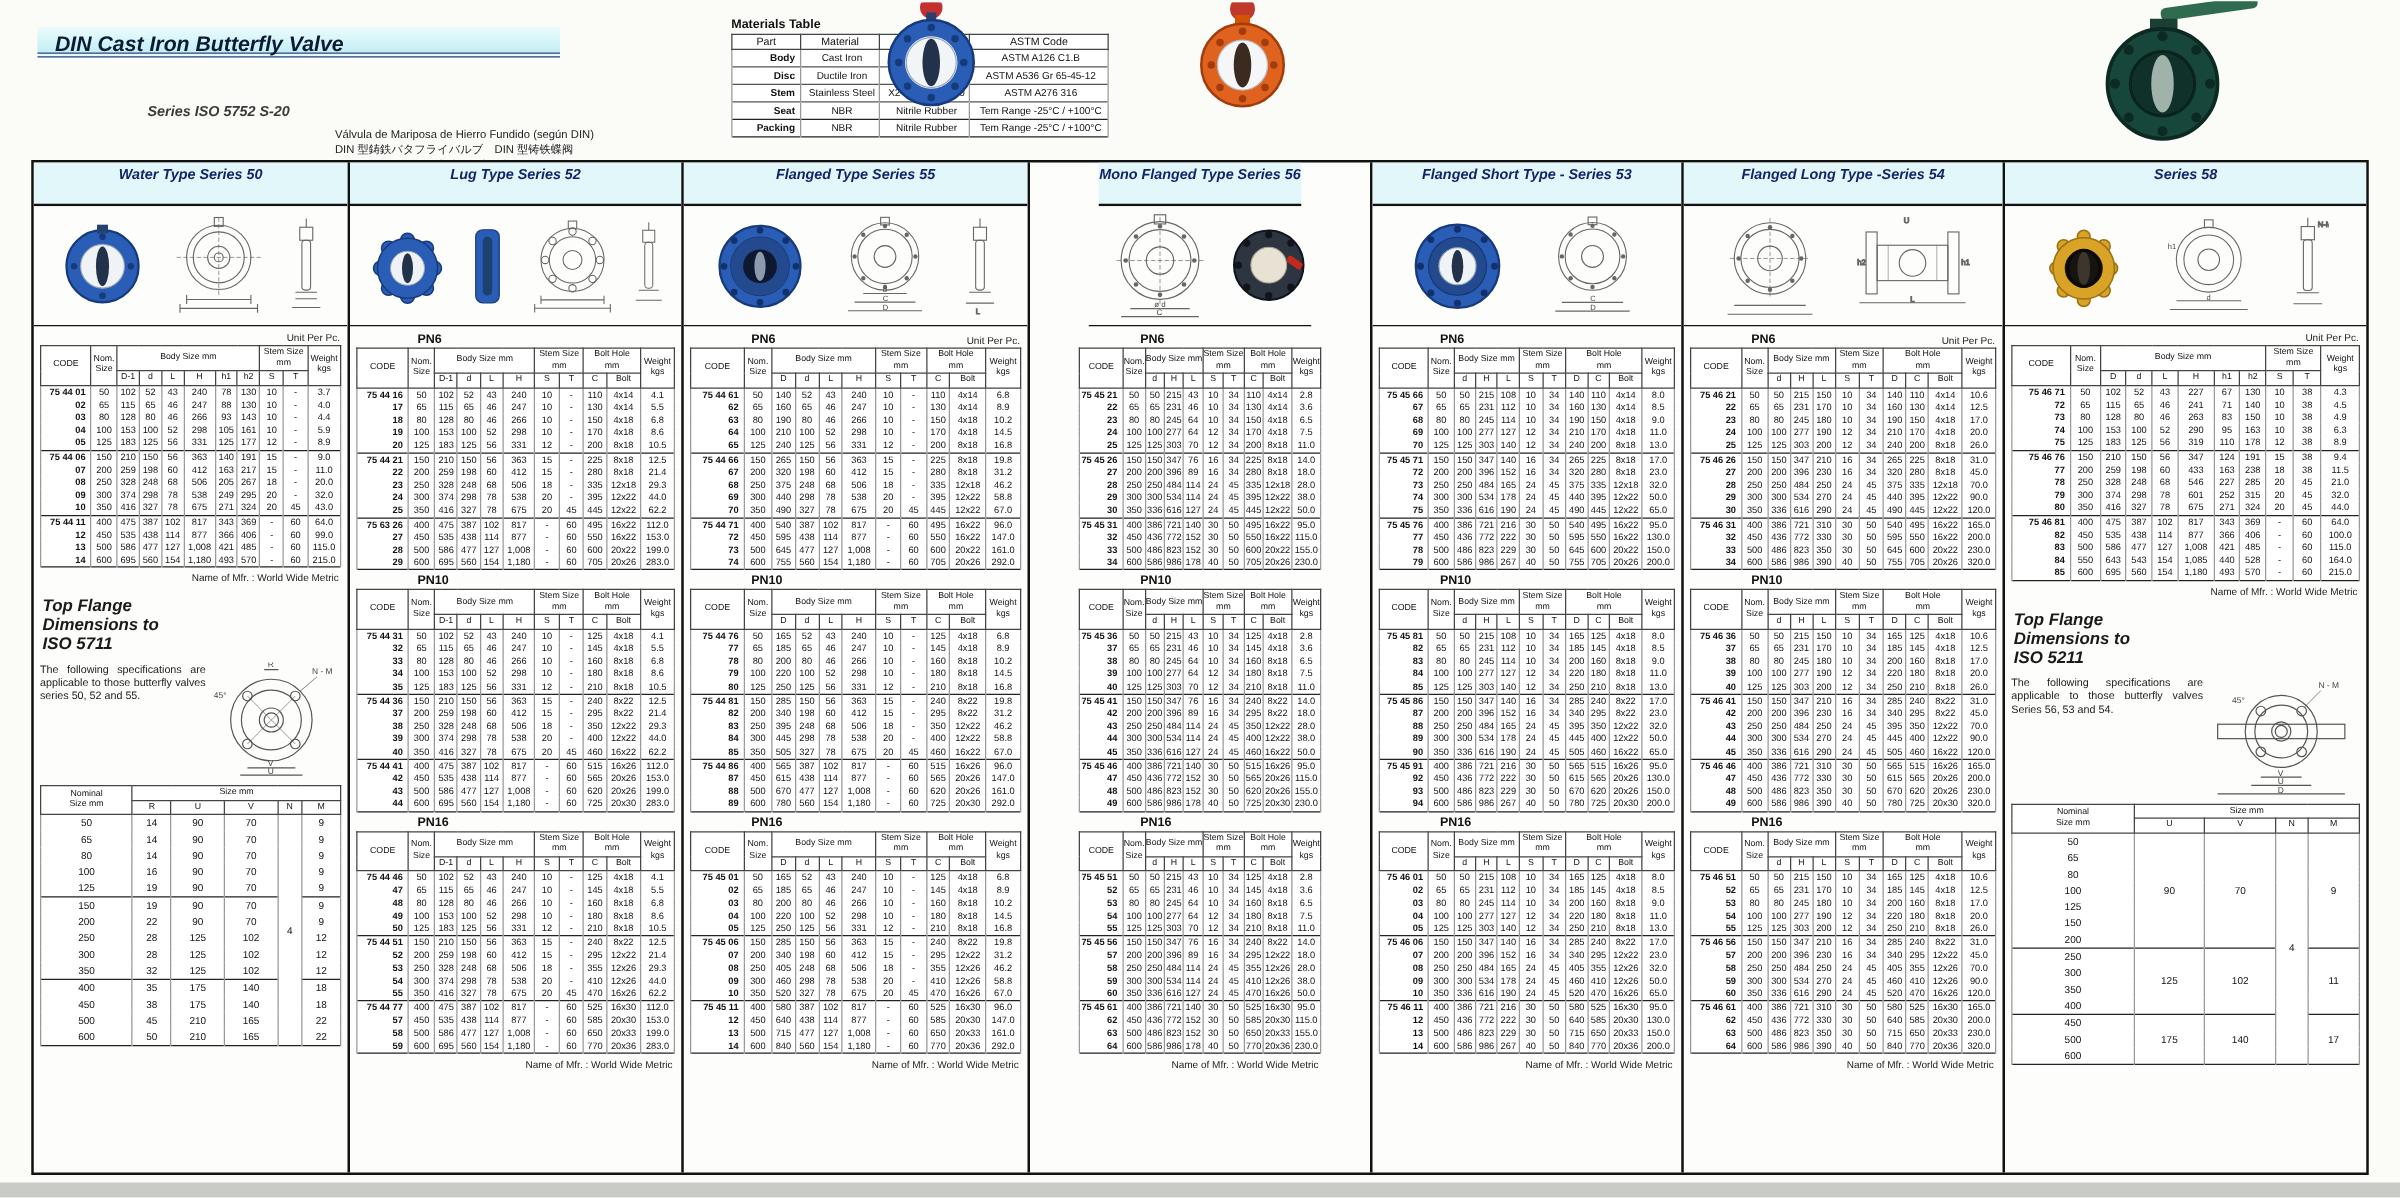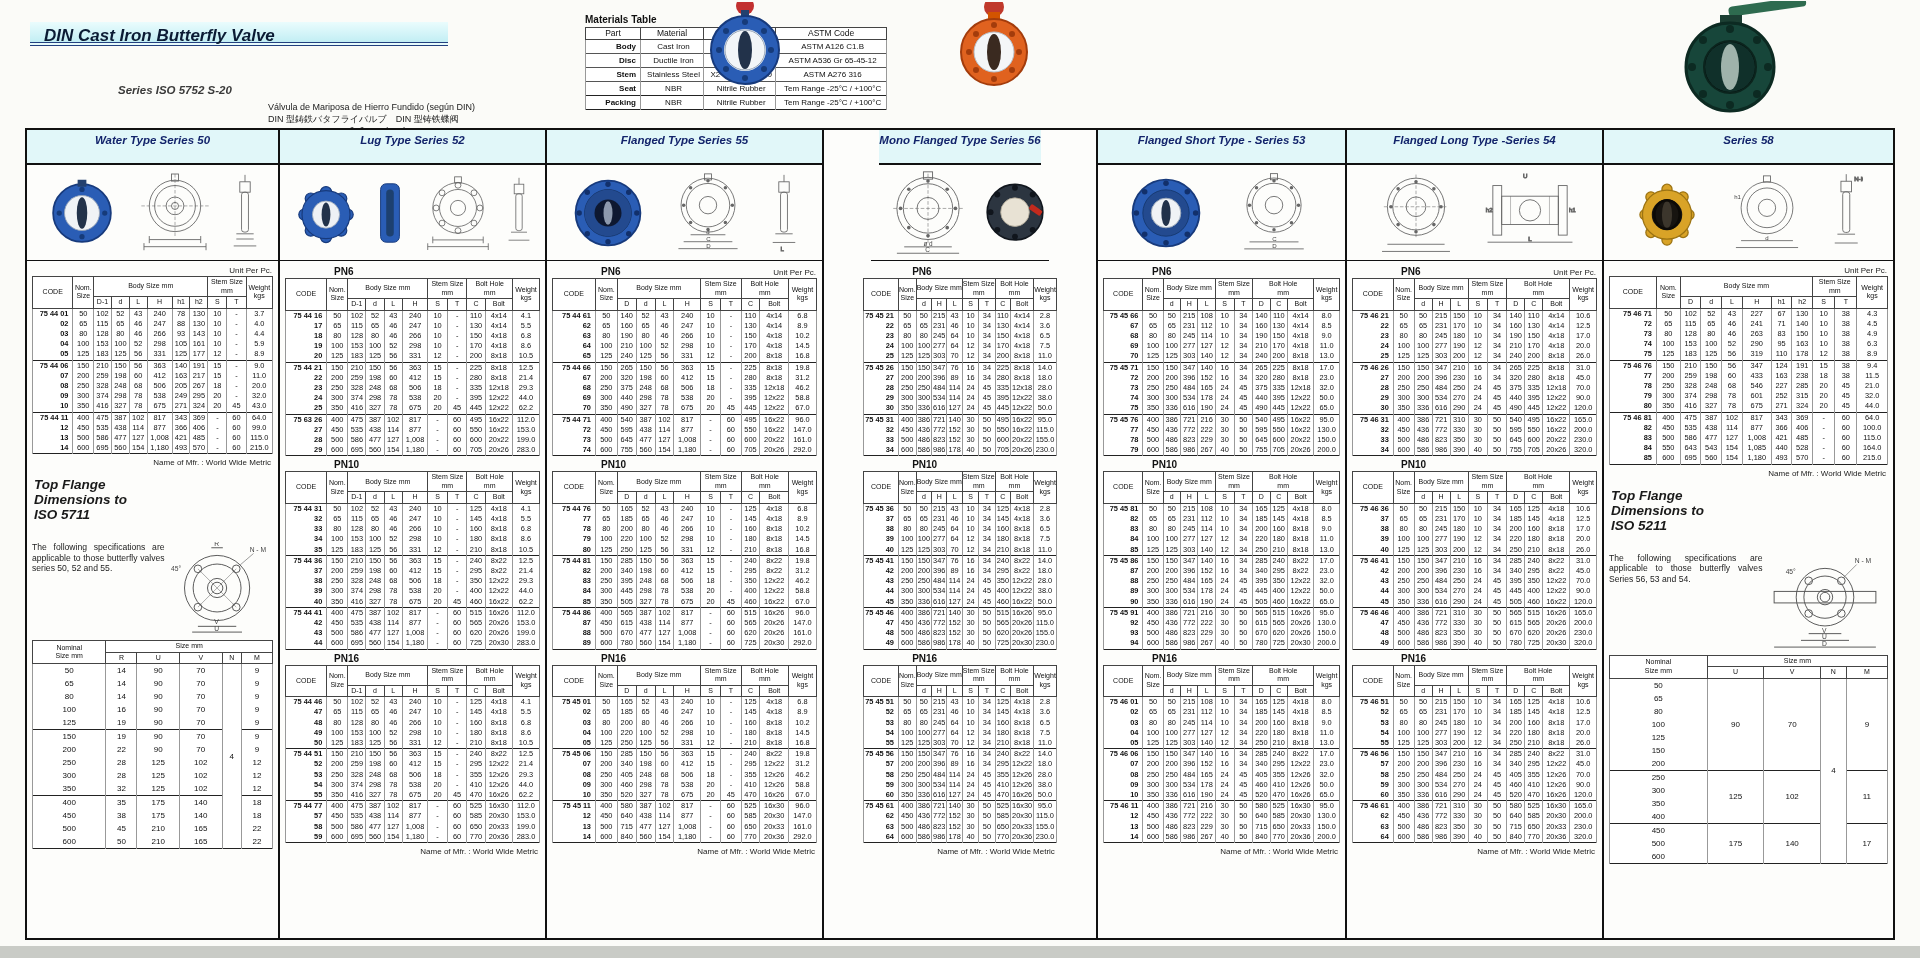--- a/index.html
+++ b/index.html
@@ -45,21 +45,21 @@
   .spec td{font-size:7.4px;line-height:10.2px;text-align:center;white-space:nowrap;
     border-left:.5px solid #999;border-right:.5px solid #999;padding:0 1px;background:#fff;}
   .spec tbody{border-bottom:1.4px solid #222;}
   .spec thead{border-bottom:1.2px solid #222;}
   .spec tr.grp td{border-top:1.1px solid #222;}
   .spec td.c0{font-weight:bold;text-align:right;padding-right:4px;}
 
   
   .flange-head{font-size:13.5px;font-weight:bold;font-style:italic;line-height:15px;white-space:pre-line;margin:10px 0 5px 2px;color:#1a1a1a;}
   .flange-text{font-size:8.6px;line-height:10.5px;text-align:justify;color:#222;}
-  .flange-wrap{display:flex;gap:4px;align-items:flex-start;margin-top:20px;}
+  .flange-wrap{display:flex;gap:4px;align-items:flex-start;margin-top:8px;}
   .fl-left{width:55%;}
   .fl-table .spec td{font-size:8px;line-height:13px;font-weight:normal;}
   .fl-table .spec td.c0{font-weight:normal;text-align:center;padding-right:1px;}
   .fl-table{margin-top:6px;}
   .bottom-strip{position:absolute;left:0;bottom:0;width:1920px;height:12px;background:#c9cbc6;}
   .sk{flex-shrink:0;}
 </style>
 </head>
 <body>
 

